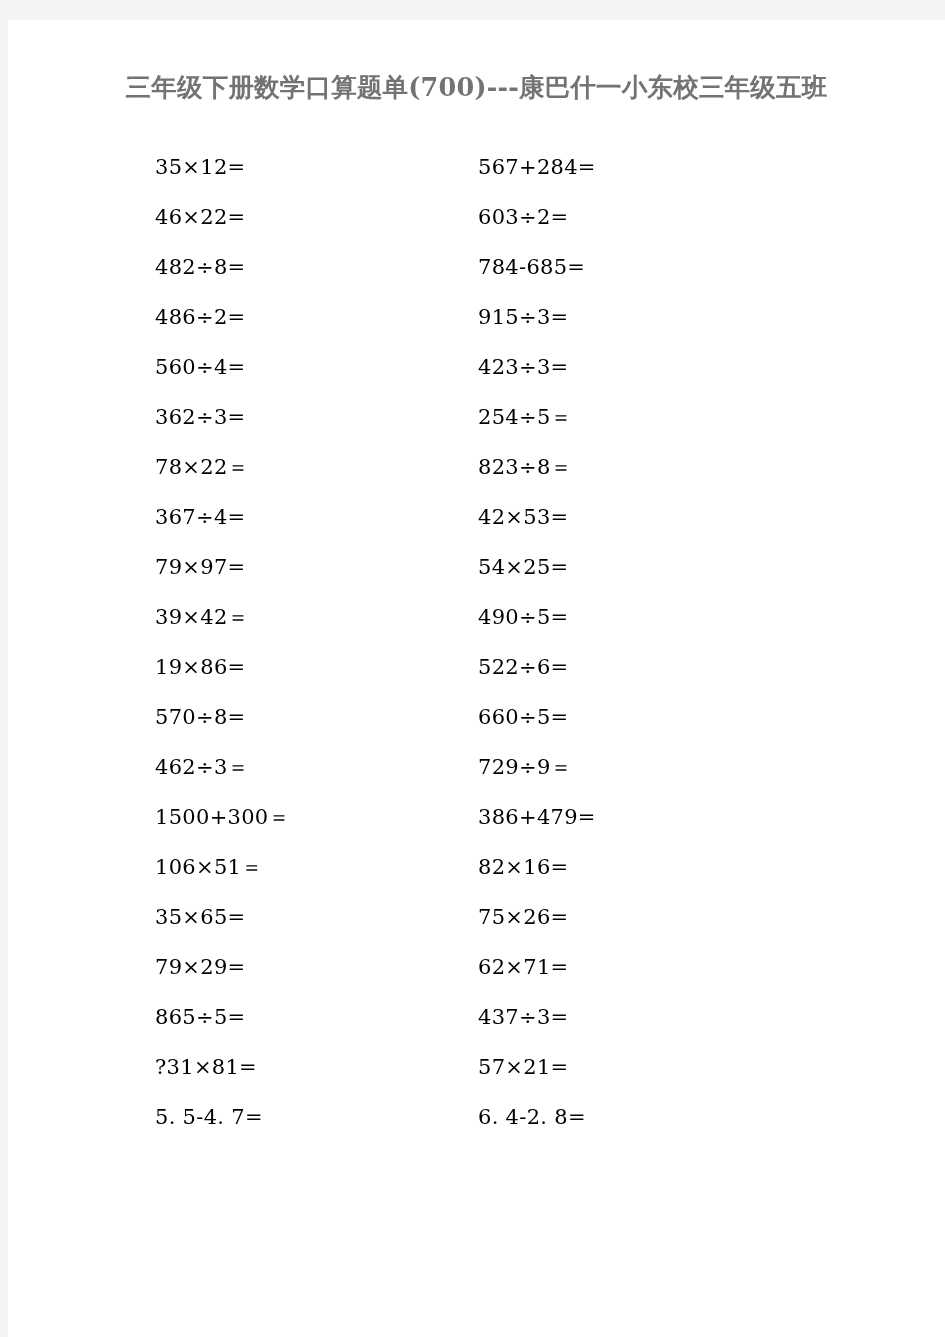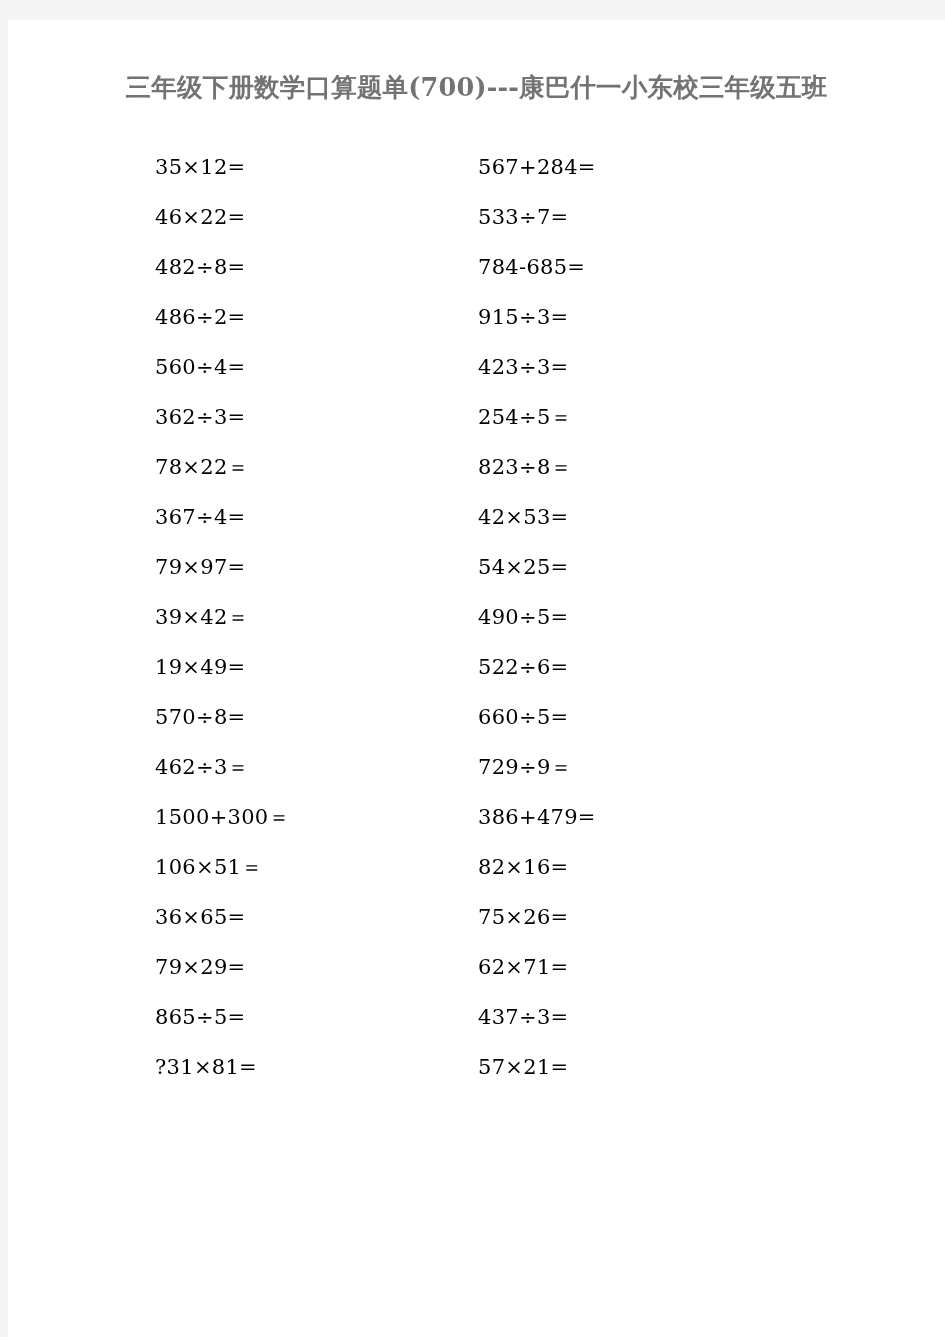--- a/index.html
+++ b/index.html
@@ -79,21 +79,21 @@
     <span class="title-text">三年级下册数学口算题单(700)---康巴什一小东校三年级五班</span>
   </div>
 
   <div id="problem-grid">
     <div class="problem-row">
       <div class="problem-cell col-left">35×12=</div>
       <div class="problem-cell col-right">567+284=</div>
     </div>
     <div class="problem-row">
       <div class="problem-cell col-left">46×22=</div>
-      <div class="problem-cell col-right">533÷7=</div>
+      <div class="problem-cell col-right">603÷2=</div>
     </div>
     <div class="problem-row">
       <div class="problem-cell col-left">482÷8=</div>
       <div class="problem-cell col-right">784-685=</div>
     </div>
     <div class="problem-row">
       <div class="problem-cell col-left">486÷2=</div>
       <div class="problem-cell col-right">915÷3=</div>
     </div>
     <div class="problem-row">
@@ -114,50 +114,54 @@
     </div>
     <div class="problem-row">
       <div class="problem-cell col-left">79×97=</div>
       <div class="problem-cell col-right">54×25=</div>
     </div>
     <div class="problem-row">
       <div class="problem-cell col-left">39×42＝</div>
       <div class="problem-cell col-right">490÷5=</div>
     </div>
     <div class="problem-row">
-      <div class="problem-cell col-left">19×49=</div>
+      <div class="problem-cell col-left">19×86=</div>
       <div class="problem-cell col-right">522÷6=</div>
     </div>
     <div class="problem-row">
       <div class="problem-cell col-left">570÷8=</div>
       <div class="problem-cell col-right">660÷5=</div>
     </div>
     <div class="problem-row">
       <div class="problem-cell col-left">462÷3＝</div>
       <div class="problem-cell col-right">729÷9＝</div>
     </div>
     <div class="problem-row">
       <div class="problem-cell col-left">1500+300＝</div>
       <div class="problem-cell col-right">386+479=</div>
     </div>
     <div class="problem-row">
       <div class="problem-cell col-left">106×51＝</div>
       <div class="problem-cell col-right">82×16=</div>
     </div>
     <div class="problem-row">
-      <div class="problem-cell col-left">36×65=</div>
+      <div class="problem-cell col-left">35×65=</div>
       <div class="problem-cell col-right">75×26=</div>
     </div>
     <div class="problem-row">
       <div class="problem-cell col-left">79×29=</div>
       <div class="problem-cell col-right">62×71=</div>
     </div>
     <div class="problem-row">
       <div class="problem-cell col-left">865÷5=</div>
       <div class="problem-cell col-right">437÷3=</div>
     </div>
     <div class="problem-row">
       <div class="problem-cell col-left">?31×81=</div>
       <div class="problem-cell col-right">57×21=</div>
     </div>
+    <div class="problem-row">
+      <div class="problem-cell col-left">5. 5-4. 7=</div>
+      <div class="problem-cell col-right">6. 4-2. 8=</div>
+    </div>
   </div>
 
 </div>
 
 </body></html>

